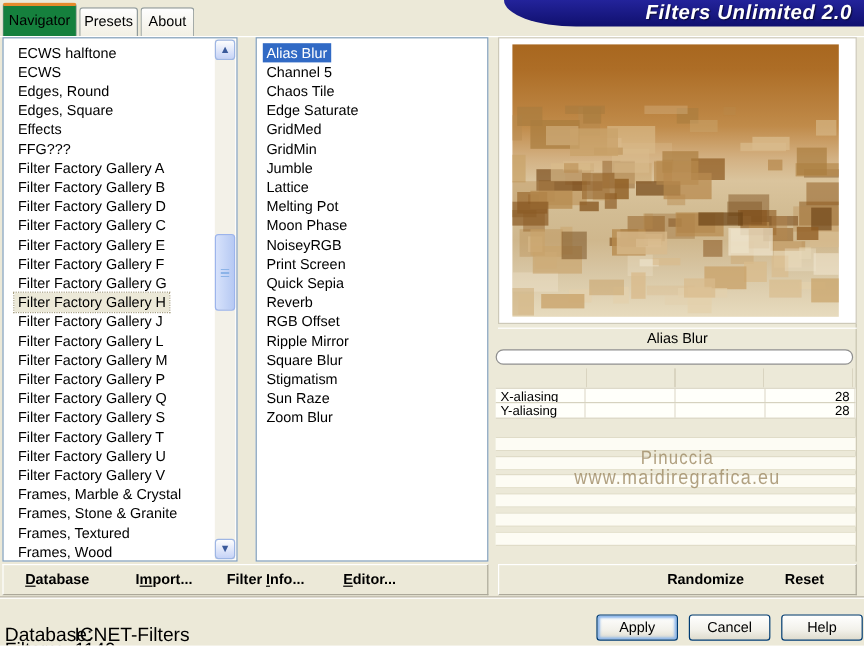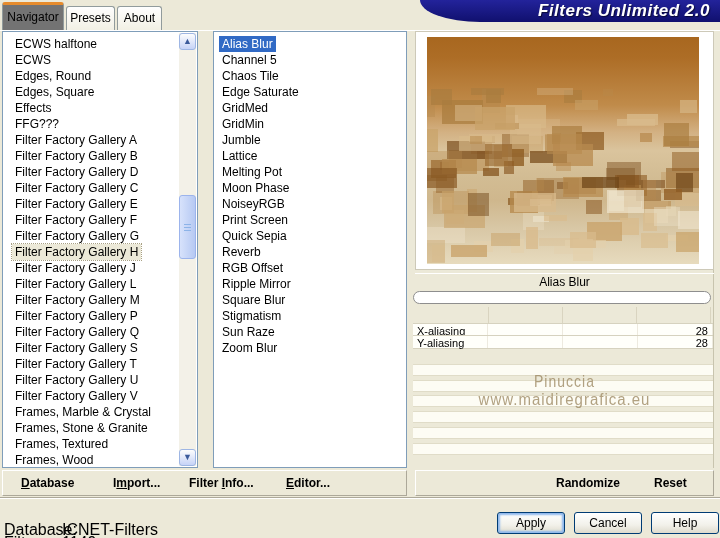--- a/index.html
+++ b/index.html
@@ -5,21 +5,21 @@
   * { margin:0; padding:0; box-sizing:border-box; }
   html,body { width:720px; height:538px; }
   body { font-family:"Liberation Sans", sans-serif; font-size:12px; color:#000; }
   .app { position:relative; width:720px; height:538px; background:#ece9d8; overflow:hidden; }
 
   
   .tabstrip { position:absolute; left:0; top:0; width:720px; height:30px; }
   .tab { position:absolute; border:1px solid #919b9c; border-bottom:none;
          border-radius:3px 3px 0 0; background:linear-gradient(#fefefe,#f2f0e4);
          font-size:12px; text-align:center; padding-top:4px; cursor:default; }
-  .tab.active { left:2px; top:2px; width:62px; height:28px; background:#737373;
+  .tab.active { left:2px; top:2px; width:62px; height:28px; background:#15803d;
                 border-top:3px solid #e68b2c; padding-top:5px; z-index:2; }
   .tab.t2 { left:66px; top:6px; width:49px; height:24px; }
   .tab.t3 { left:117px; top:6px; width:45px; height:24px; }
   .banner { position:absolute; left:420px; top:0; width:300px; height:22px;
             background:linear-gradient(#23239b,#10106e); border-bottom-left-radius:60px 22px;
             color:#fff; font-style:italic; font-weight:bold; font-size:17px;
             text-align:right; padding:1px 10px 0 0; letter-spacing:.5px;
             text-shadow:1px 1px 1px rgba(0,0,0,.55); }
   .under-tabs { position:absolute; left:0; top:30px; width:720px; height:1px; background:#ffffff; }
 

